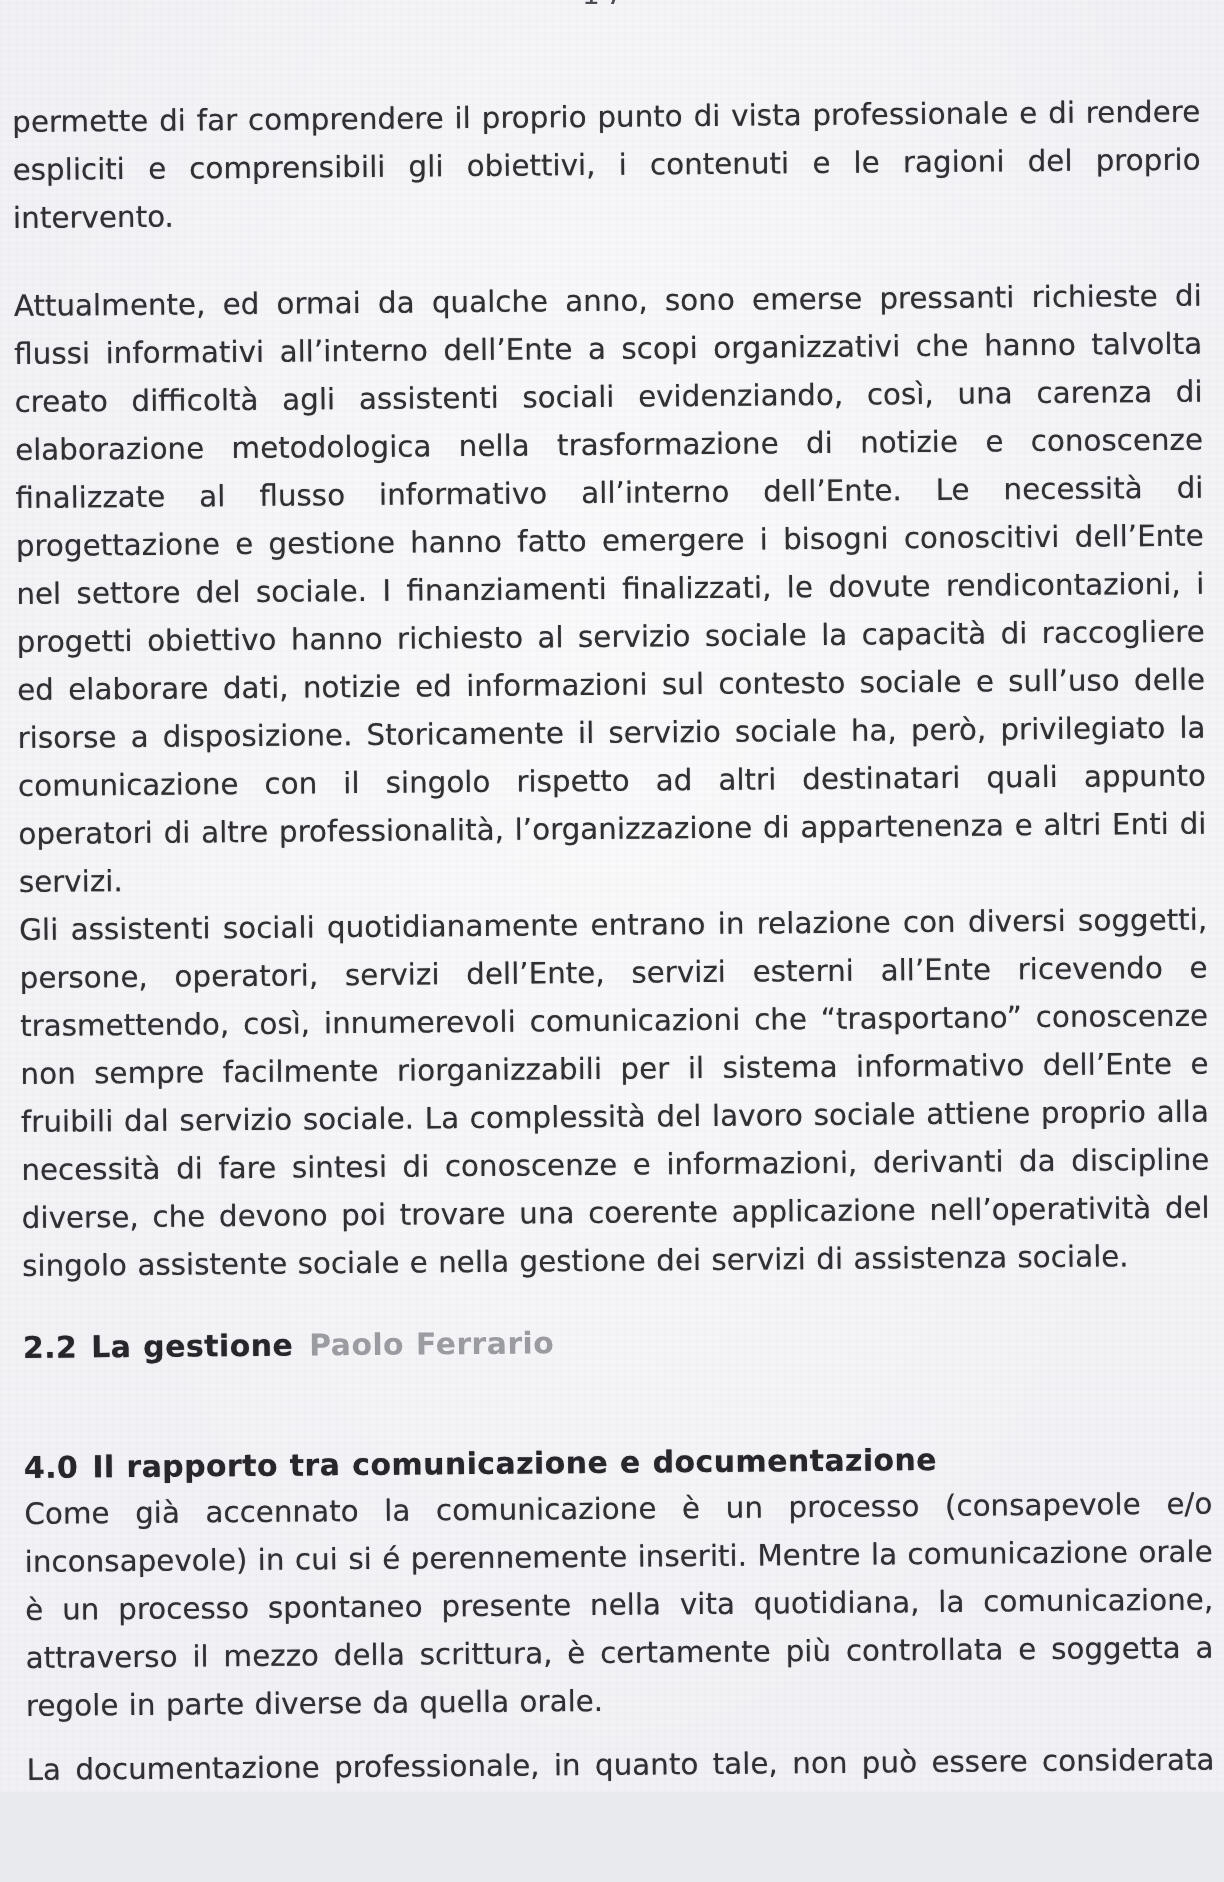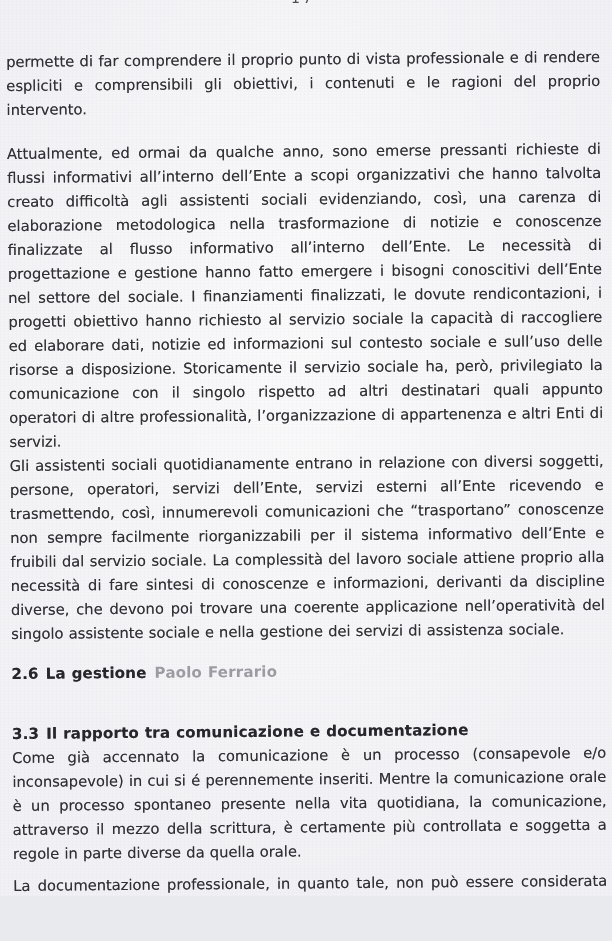--- a/index.html
+++ b/index.html
@@ -60,25 +60,25 @@
 
   <div class="content">
 
     <p class="para p1">permette di far comprendere il proprio punto di vista professionale e di rendere espliciti e comprensibili gli obiettivi, i contenuti e le ragioni del proprio intervento.</p>
 
     <p class="para p2">Attualmente, ed ormai da qualche anno, sono emerse pressanti richieste di flussi informativi all’interno dell’Ente a scopi organizzativi che hanno talvolta creato difficoltà agli assistenti sociali evidenziando, così, una carenza di elaborazione metodologica nella trasformazione di notizie e conoscenze finalizzate al flusso informativo all’interno dell’Ente. Le necessità di progettazione e gestione hanno fatto emergere i bisogni conoscitivi dell’Ente nel settore del sociale. I finanziamenti finalizzati, le dovute rendicontazioni, i progetti obiettivo hanno richiesto al servizio sociale la capacità di raccogliere ed elaborare dati, notizie ed informazioni sul contesto sociale e sull’uso delle risorse a disposizione. Storicamente il servizio sociale ha, però, privilegiato la comunicazione con il singolo rispetto ad altri destinatari quali appunto operatori di altre professionalità, l’organizzazione di appartenenza e altri Enti di servizi.</p>
 
     <p class="para p3">Gli assistenti sociali quotidianamente entrano in relazione con diversi soggetti, persone, operatori, servizi dell’Ente, servizi esterni all’Ente ricevendo e trasmettendo, così, innumerevoli comunicazioni che “trasportano” conoscenze non sempre facilmente riorganizzabili per il sistema informativo dell’Ente e fruibili dal servizio sociale. La complessità del lavoro sociale attiene proprio alla necessità di fare sintesi di conoscenze e informazioni, derivanti da discipline diverse, che devono poi trovare una coerente applicazione nell’operatività del singolo assistente sociale e nella gestione dei servizi di assistenza sociale.</p>
 
     <h2 class="heading h22">
-      <span class="h-num">2.6</span><span class="h-title">La gestione</span><span class="h-author">Paolo Ferrario</span>
+      <span class="h-num">2.2</span><span class="h-title">La gestione</span><span class="h-author">Paolo Ferrario</span>
     </h2>
 
     <h2 class="heading h23">
-      <span class="h-num">3.3</span><span class="h-title">Il rapporto tra comunicazione e documentazione</span>
+      <span class="h-num">4.0</span><span class="h-title">Il rapporto tra comunicazione e documentazione</span>
     </h2>
 
     <p class="para p4">Come già accennato la comunicazione è un processo (consapevole e/o inconsapevole) in cui si é perennemente inseriti. Mentre la comunicazione orale è un processo spontaneo presente nella vita quotidiana, la comunicazione, attraverso il mezzo della scrittura, è certamente più controllata e soggetta a regole in parte diverse da quella orale.</p>
 
     <p class="para p5">La documentazione professionale, in quanto tale, non può essere considerata un atto casuale bensì deve risultare il prodotto di un processo organizzato e</p>
 
   </div>
 </div>
 
 </body></html>

